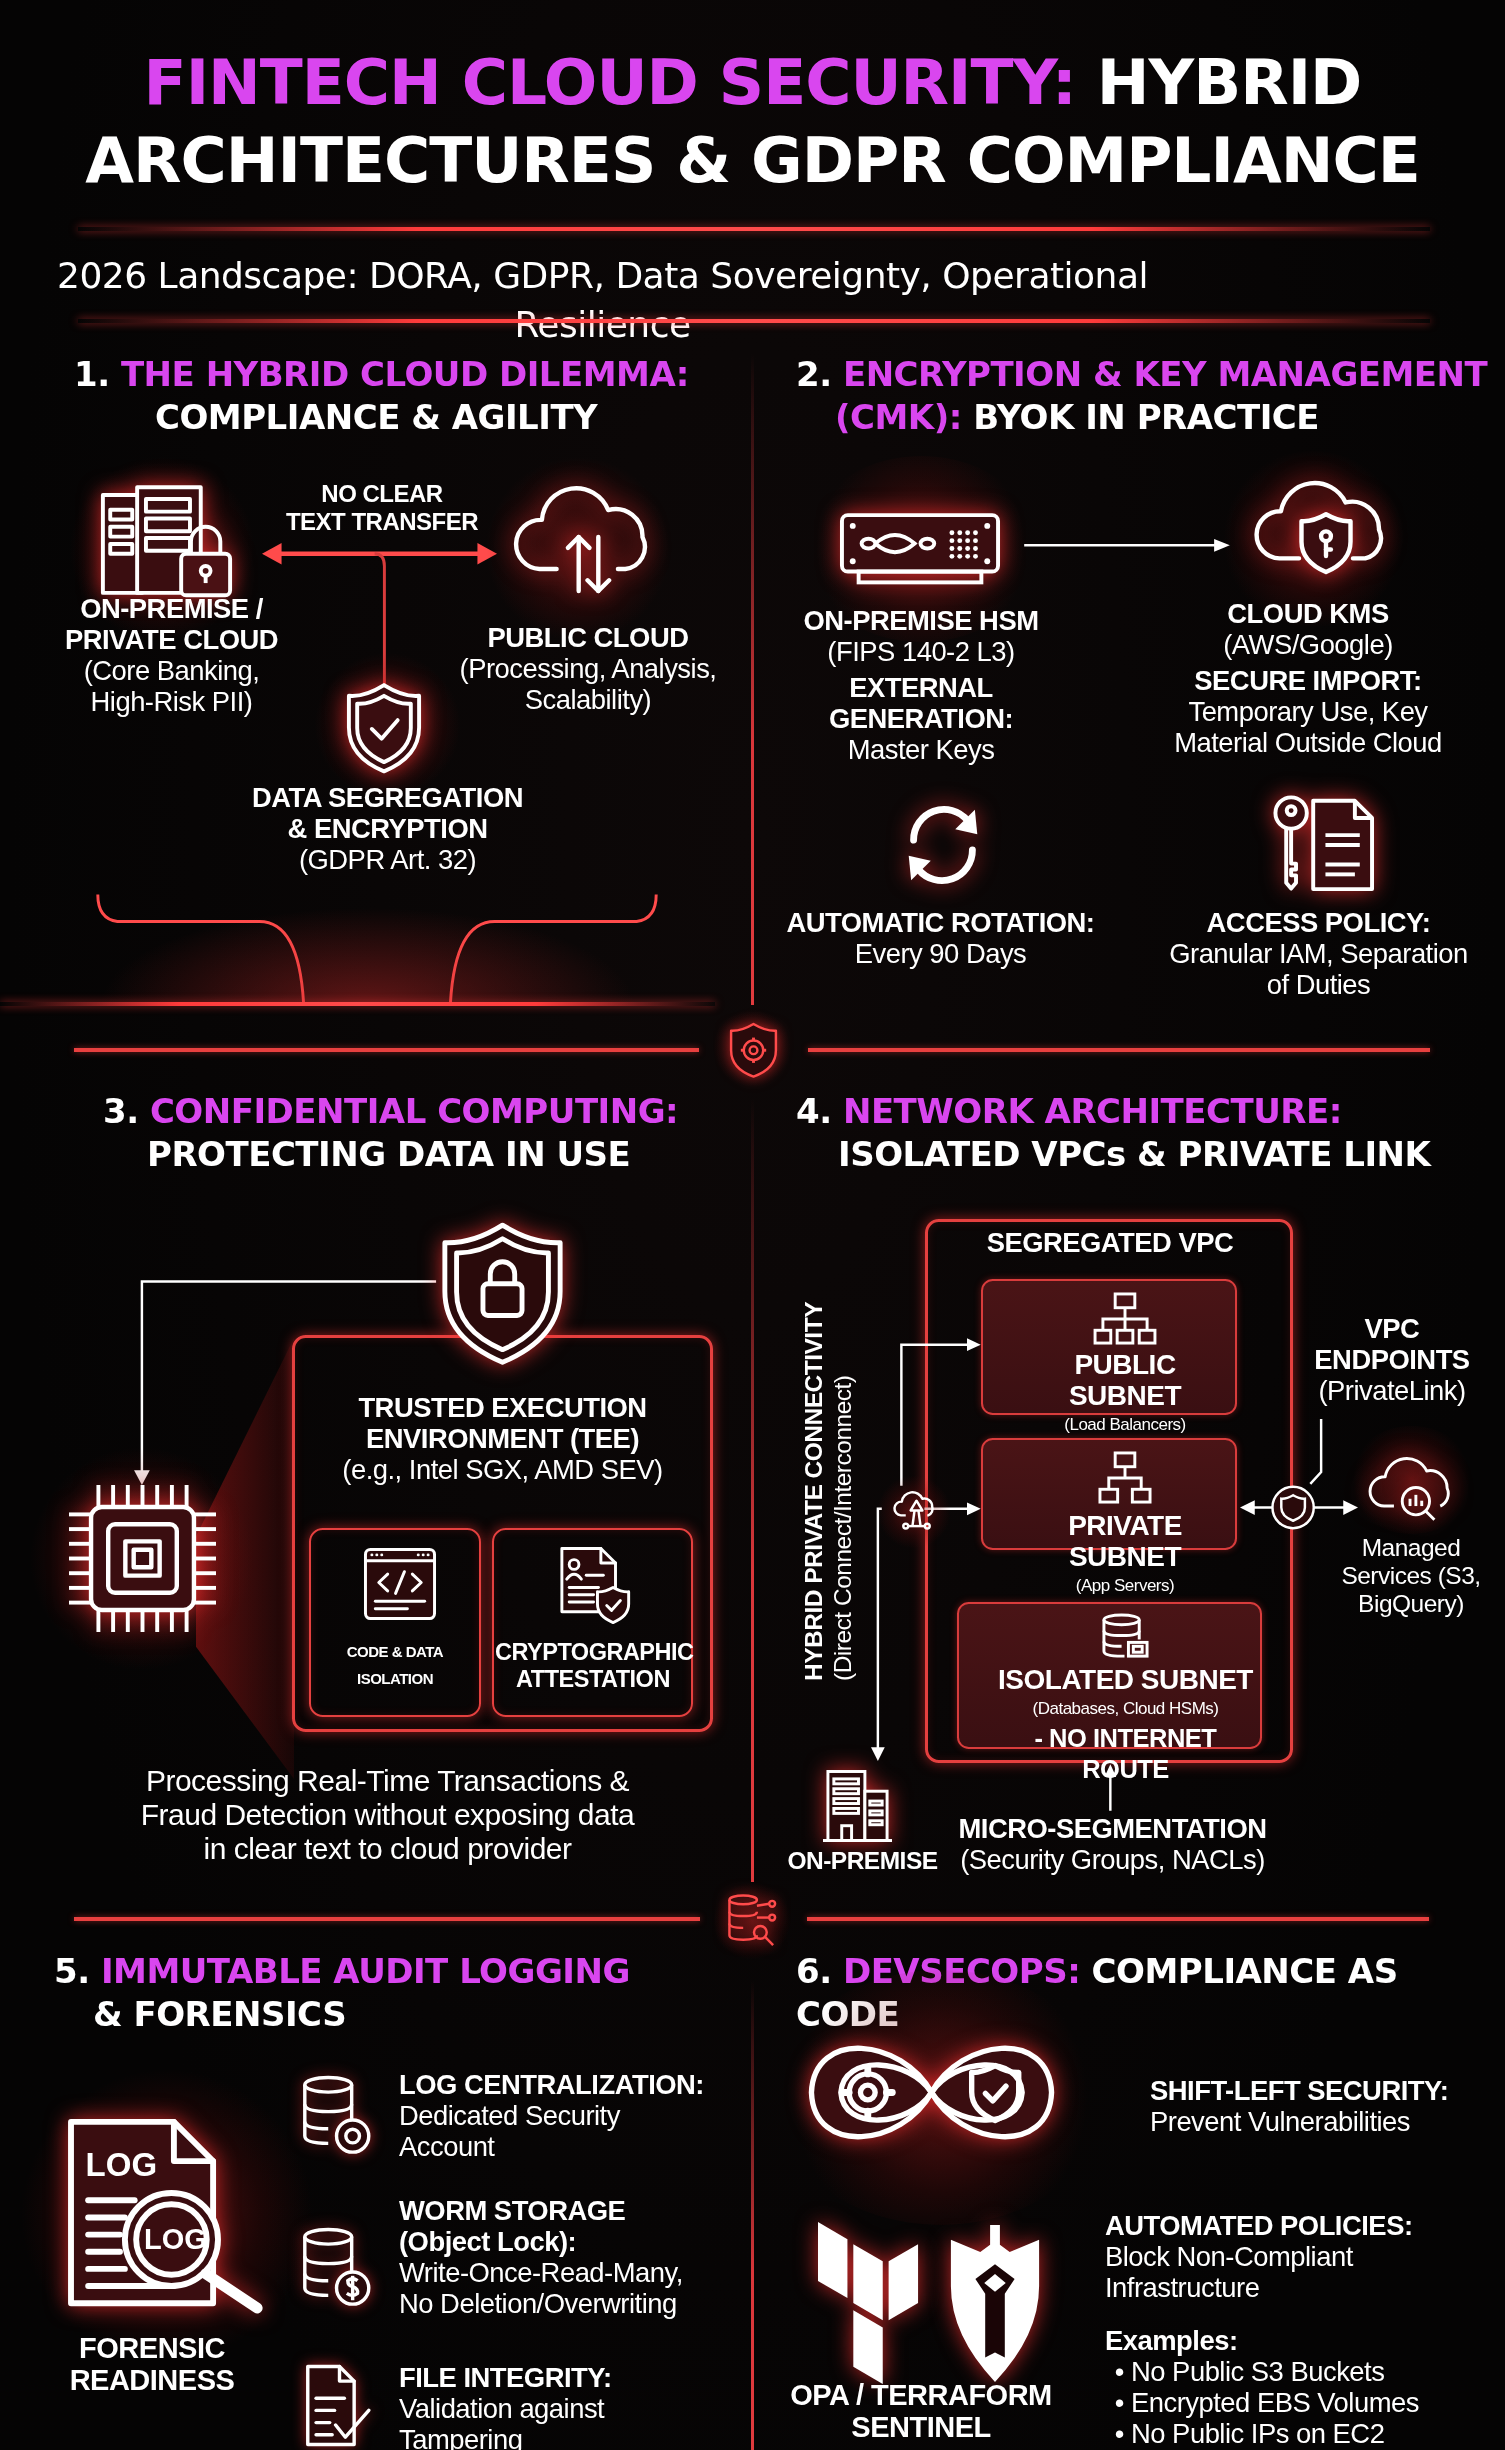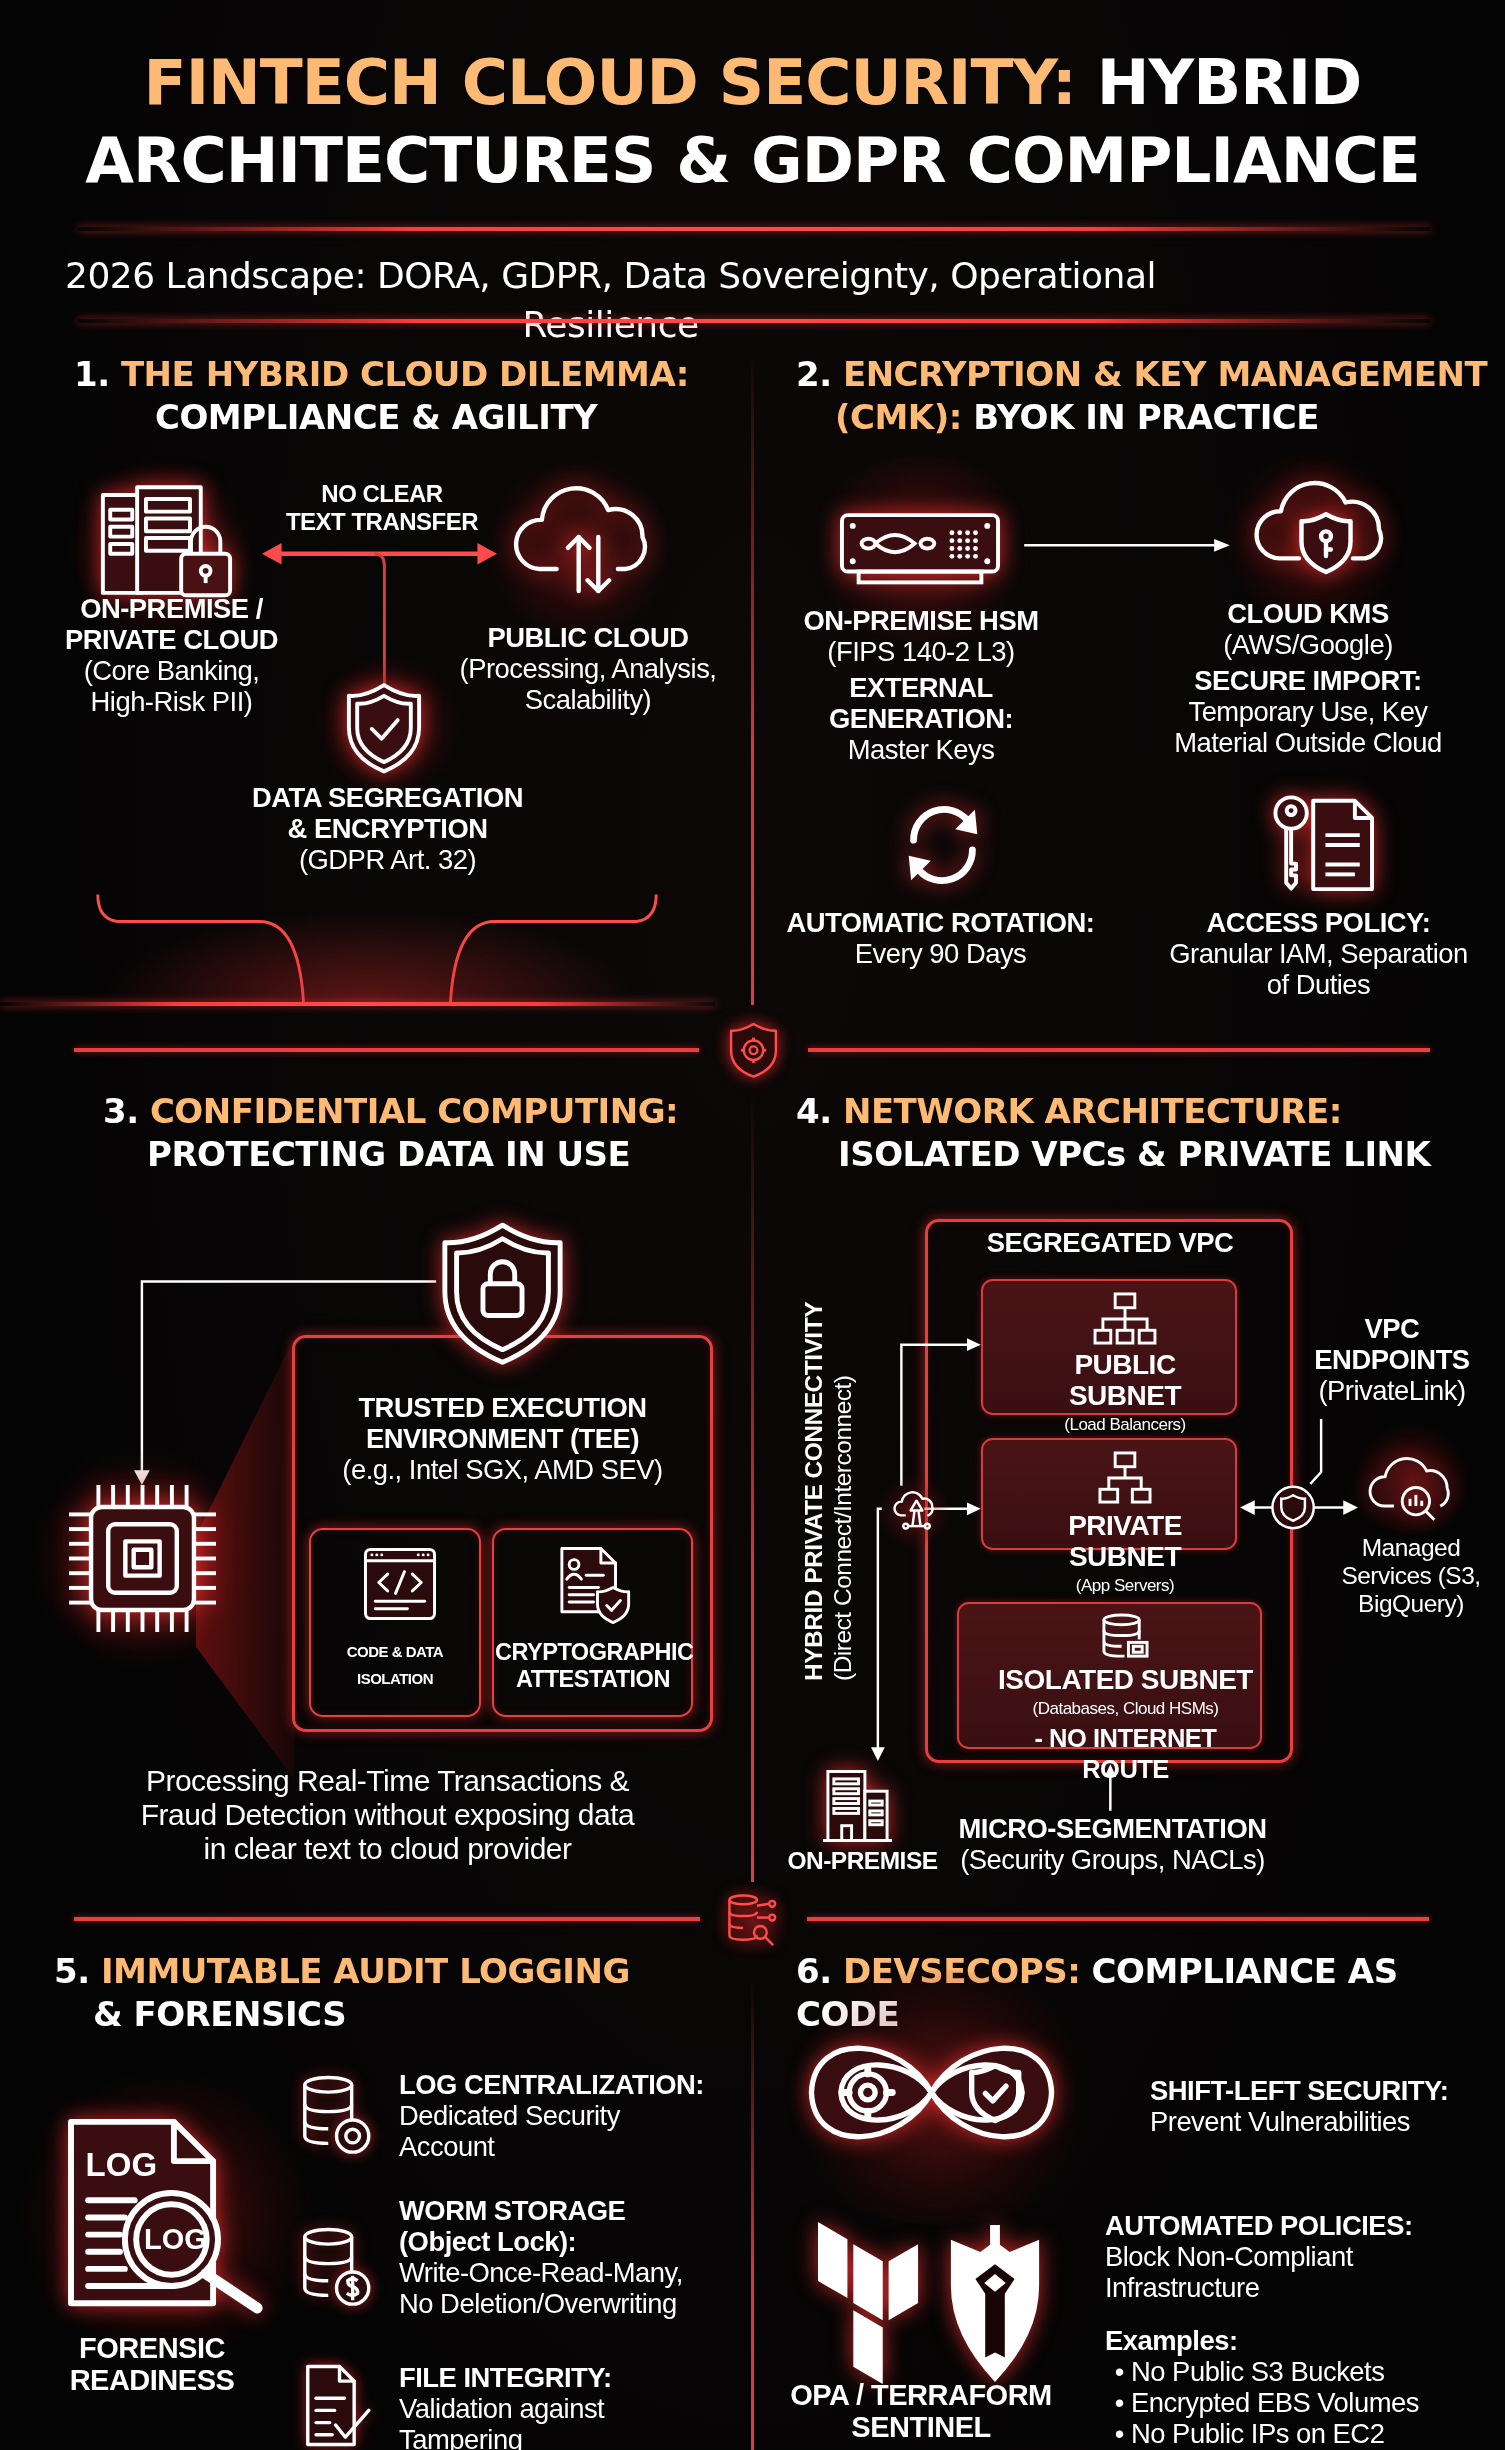--- a/index.html
+++ b/index.html
@@ -3,38 +3,38 @@
 <meta charset="utf-8">
 <style>
   * { box-sizing: border-box; margin: 0; padding: 0; }
   html, body { background: #050404; }
   body {
     width: 1505px; height: 2774px; position: relative; overflow: hidden;
     color: #ffffff; font-family: "Liberation Sans", "DejaVu Sans", sans-serif;
     background: radial-gradient(ellipse at 50% 30%, #0d0808 0%, #050404 70%);
   }
   .abs { position: absolute; }
-  .red { color: #fdba74; margin-top: 40px; }
+  .red { color: #d946ef; margin-top: 40px; }
   .glow-line {
     position: absolute; height: 3.9px;
     background: linear-gradient(90deg, rgba(255,75,75,0) 0%, #ff3b3b 25%, #ff4b4b 50%, #ff3b3b 75%, rgba(255,75,75,0) 100%);
     box-shadow: 0 0 8.8px rgba(255,60,60,0.6);
   }
   .vline {
     position: absolute; width: 2.9px; left: 751px;
     background: linear-gradient(180deg, rgba(220,40,40,0) 0%, #d9363a 60%, #e03b3e 100%);
   }
   .hsplit { position: absolute; height: 3.9px; background: #e8403f; box-shadow: 0 0 6.9px rgba(255,60,60,.5); }
   .main-title {
     position: absolute; left: 0; width: 1505px; top: 44px; text-align: center;
     font-family: "DejaVu Sans", sans-serif; font-weight: bold; font-size: 63px; line-height: 78px;
     letter-spacing: -1px;
   }
   .subtitle {
-    position: absolute; left: 8px; width: 1205px; top: 251px; text-align: center;
+    position: absolute; left: 0; width: 1205px; top: 251px; text-align: center;
     font-family: "DejaVu Sans", sans-serif; font-size: 36px; line-height: 49px; letter-spacing: -0.5px;
   }
   .sec-title {
     position: absolute; font-family: "DejaVu Sans", sans-serif; font-weight: bold;
     font-size: 34px; line-height: 43px; letter-spacing: -0.5px;
   }
   .lbl-b { font-weight: bold; font-family: "Liberation Sans", sans-serif; }
   .lbl {
     position: absolute; text-align: center; font-family: "Liberation Sans", sans-serif;
     font-size: 27.4px; line-height: 31px; letter-spacing: -0.5px;

